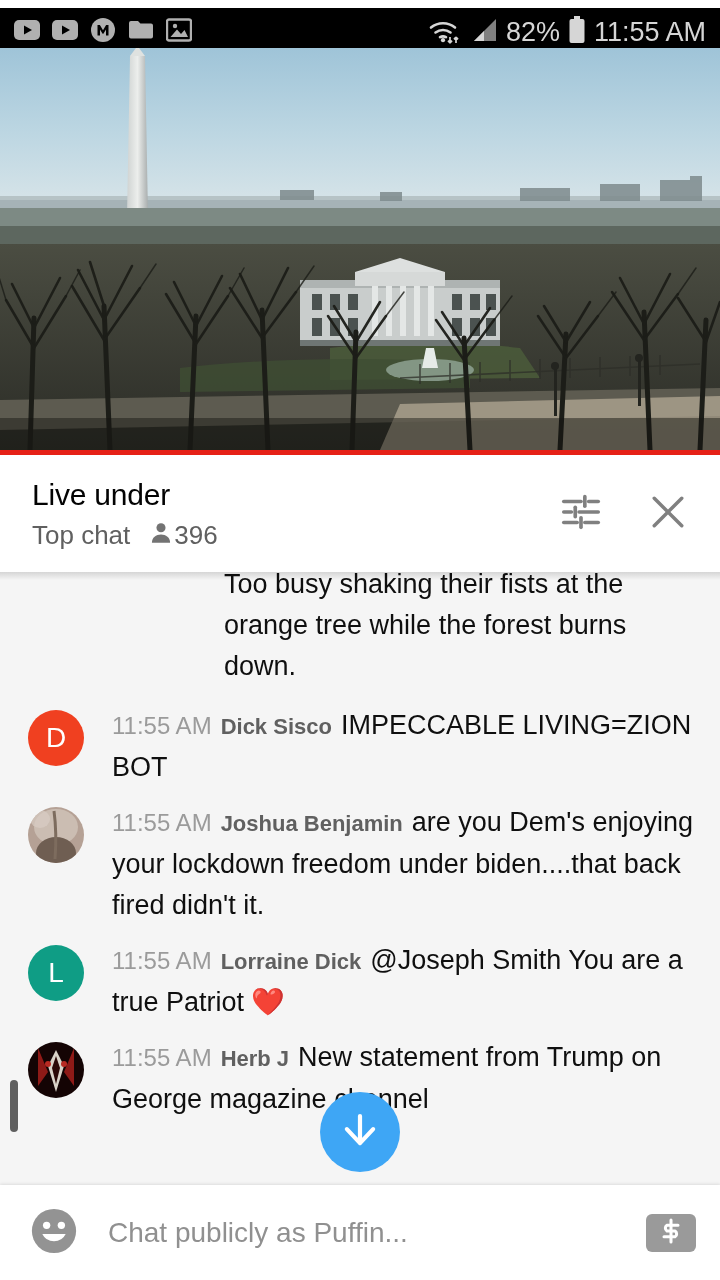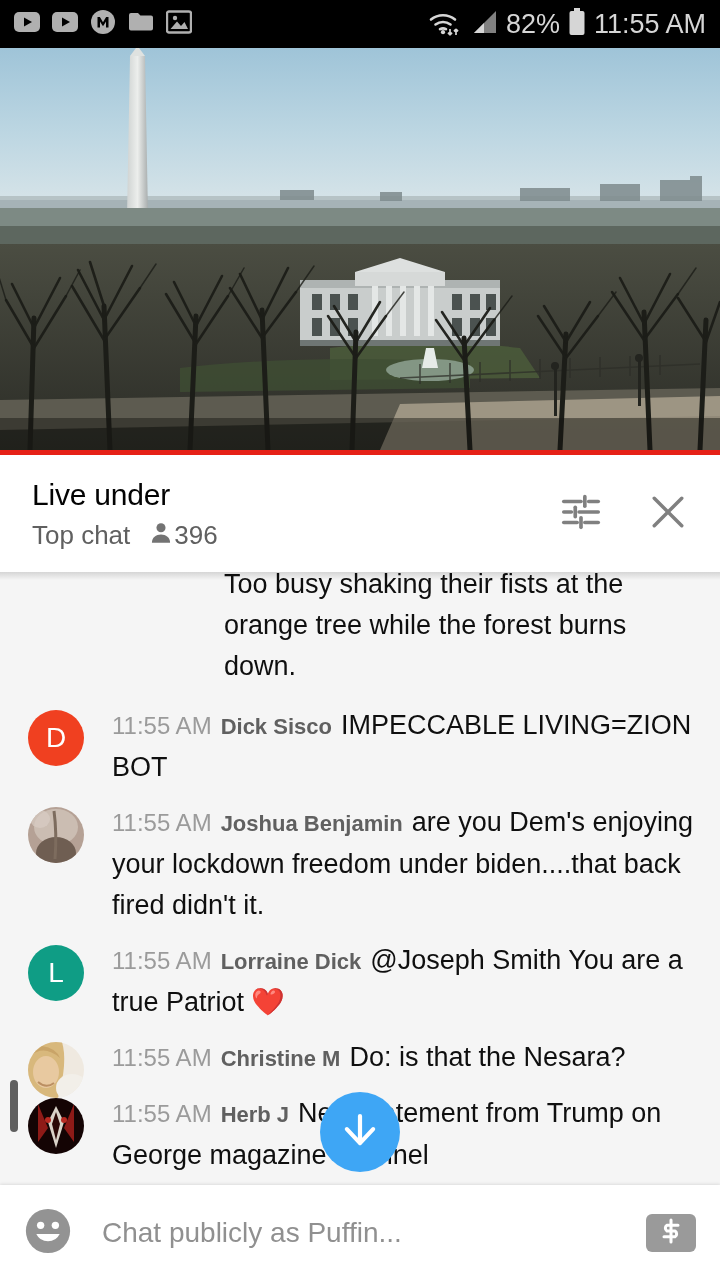--- a/index.html
+++ b/index.html
@@ -7,21 +7,21 @@
     width: 720px; height: 1280px;
     font-family: "Liberation Sans", sans-serif;
     background: #ffffff;
     overflow: hidden;
   }
 
   #app { position: relative; width: 720px; height: 1280px; }
 
   
   .status-bar {
-    position: absolute; top: 0; left: 0;
+    position: absolute; top: 8px; left: 0;
     width: 720px; height: 48px;
     background: #000000;
     display: flex; align-items: center;
     padding: 0 14px;
   }
   .status-left { display: flex; align-items: center; gap: 12px; }
   .status-right { margin-left: auto; display: flex; align-items: center; gap: 8px; }
   .sb-ico { display: block; }
   .status-text {
     color: #d6d6d6; font-size: 27px; letter-spacing: 0px;
@@ -130,21 +130,21 @@
     display: flex; align-items: center; justify-content: center;
     z-index: 9; cursor: pointer;
   }
 
   
   .chat-input-bar {
     position: absolute; left: 0; top: 1185px;
     width: 720px; height: 95px;
     background: #ffffff;
     display: flex; align-items: center;
-    padding: 0 24px 0 22px;
+    padding: 0 24px 0 28px;
     box-shadow: 0 -1px 3px rgba(0,0,0,.10);
   }
   .emoji-btn { cursor: pointer; flex: 0 0 auto; }
   .chat-input {
     flex: 1; border: none; outline: none; background: transparent;
     font-family: "Liberation Sans", sans-serif;
     font-size: 28px; color: #0f0f0f;
     margin-left: 28px; margin-right: 16px;
     height: 56px;
   }
@@ -424,35 +424,20 @@
 
     <div class="msg">
       <div class="avatar" style="background:#0f9d85;">
         <span>L</span>
       </div>
       <div class="msg-body">
         <span class="ts">11:55 AM</span><span class="author">Lorraine Dick</span><span class="text">@Joseph Smith You are a true Patriot ❤️</span>
       </div>
     </div>
 
-    <div class="msg">
-      <div class="avatar">
-        <svg class="avatar-photo" width="56" height="56" viewBox="0 0 56 56">
-          <rect width="56" height="56" fill="#efe9e0"></rect>
-          <path d="M0 0 H34 Q40 20 30 56 H0 Z" fill="#d8b87c"></path>
-          <ellipse cx="18" cy="30" rx="13" ry="16" fill="#e8c9a0"></ellipse>
-          <path d="M2 14 Q16 2 32 16 Q28 6 14 4 Z" fill="#c9a468"></path>
-          <ellipse cx="44" cy="46" rx="16" ry="14" fill="#f2efe9"></ellipse>
-          <path d="M10 40 q8 7 16 1" stroke="#bb8f62" stroke-width="2" fill="none"></path>
-        </svg>
-      </div>
-      <div class="msg-body">
-        <span class="ts">11:55 AM</span><span class="author">Christine M</span><span class="text">Do: is that the Nesara?</span>
-      </div>
-    </div>
 
     <div class="msg">
       <div class="avatar">
         <svg class="avatar-photo" width="56" height="56" viewBox="0 0 56 56">
           <rect width="56" height="56" fill="#140404"></rect>
           <path d="M10 6 L20 30 L10 44 Z" fill="#8e1a17"></path>
           <path d="M46 6 L36 30 L46 44 Z" fill="#8e1a17"></path>
           <path d="M28 8 L36 24 L28 50 L20 24 Z" fill="#d9d2c8"></path>
           <path d="M28 14 L32 26 L28 42 L24 26 Z" fill="#2a0806"></path>
           <circle cx="20" cy="22" r="3" fill="#b82a22"></circle>

